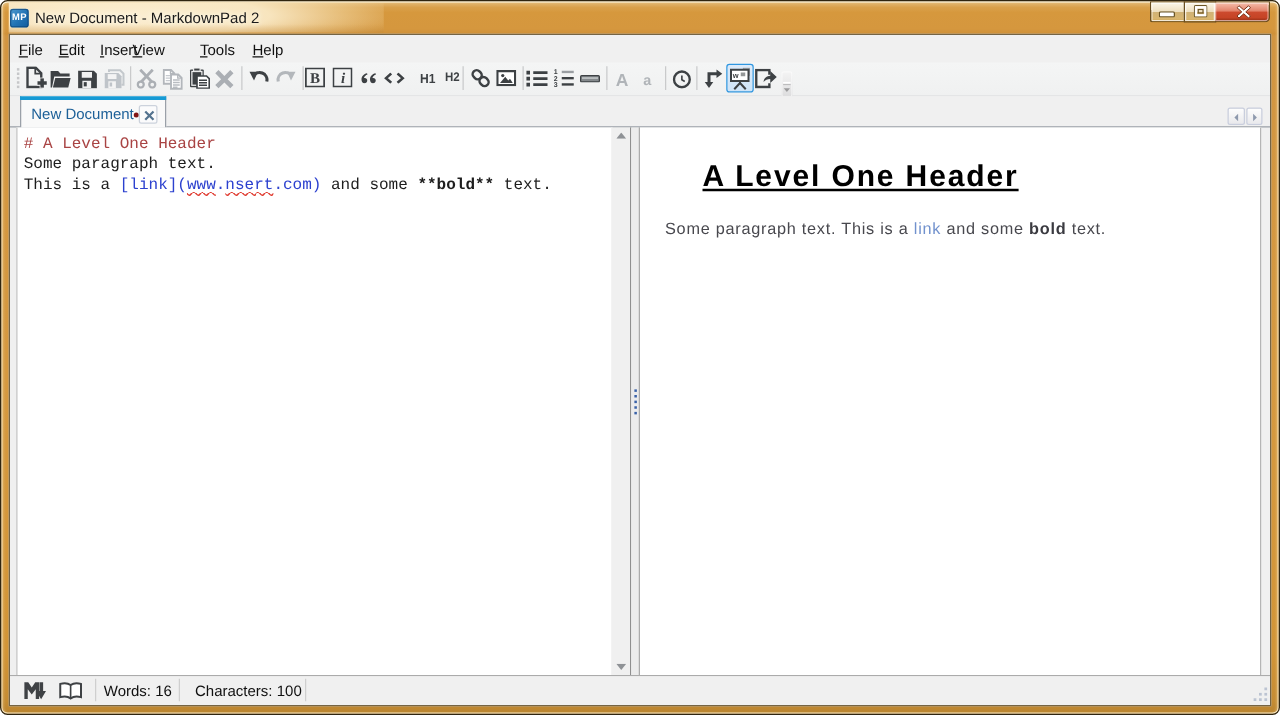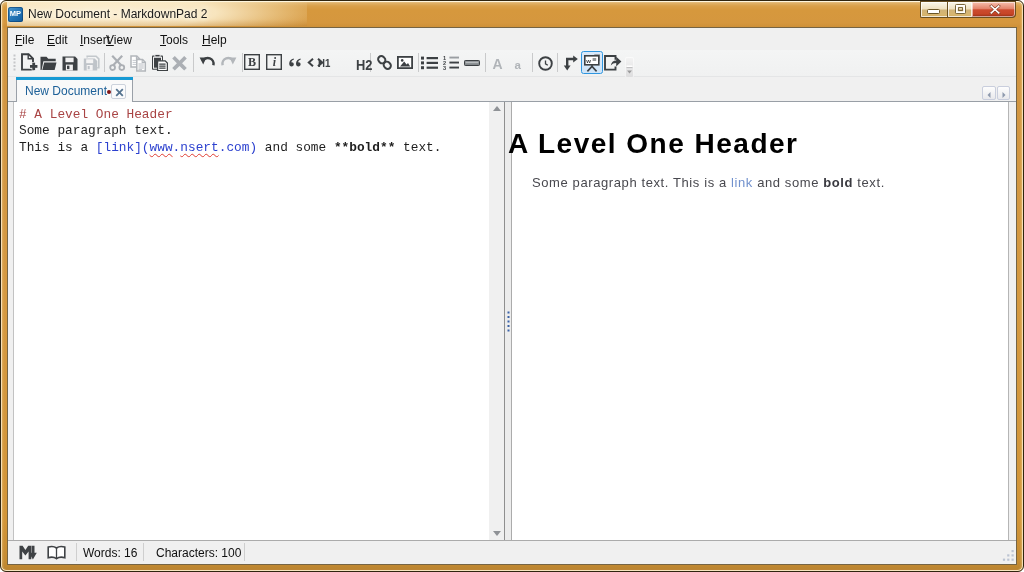--- a/index.html
+++ b/index.html
@@ -61,21 +61,21 @@
   #splg{left:505px;top:102px;width:6px;height:438px;background:#ececec;}
   #spl2{left:511px;top:102px;width:1px;height:438px;background:#ababab;}
   #pvwhite{left:512px;top:102px;width:497px;height:438px;background:#fff;border-right:1px solid #b5b5b5;box-sizing:border-box;}
   #botline{left:8px;top:540px;width:1008px;height:1px;background:#ababab;}
   
   #edtext{left:19px;top:107px;font-family:"Liberation Mono",monospace;font-size:12.8px;line-height:16.3px;white-space:pre;color:#1e1e1e;}
   .mdh{color:#a94444;}
   .mdl{color:#2c41cf;}
   .sp{text-decoration:underline;text-decoration-style:wavy;text-decoration-color:#e03c31;text-decoration-thickness:1px;text-underline-offset:2px;}
   
-  #pvh1{left:508px;top:128px;font-size:28px;font-weight:bold;color:#000;letter-spacing:1.5px;}
+  #pvh1{left:562px;top:128px;font-size:24px;font-weight:bold;color:#000;letter-spacing:1.5px;text-decoration:underline;}
   #pvp{left:532px;top:175px;font-size:13px;color:#48484e;letter-spacing:0.6px;}
   #pvp b{color:#3a3a40;}
   #pvp .lk{color:#7191cd;}
   
   #sbar{left:8px;top:541px;width:1008px;height:22px;background:#f0f0f0;}
   .ssep{top:543px;width:1px;height:18px;background:#cfcfcf;}
   .stxt{top:546px;font-size:12px;color:#101010;}
 </style>
 </head>
 <body>
@@ -213,22 +213,22 @@
 
     <svg class="abs" style="left:288px;top:58px" width="13" height="9" viewBox="0 0 13 9">
       <path fill="#3d4144" d="M5.6 0.5c-2.6.6-4.4 2.4-4.4 5.0 0 1.8.9 3 2.4 3 1.3 0 2.2-.9 2.2-2.2 0-1.2-.8-2-2-2-.2 0-.5 0-.6.1.3-1.3 1.3-2.3 2.8-2.8z"></path>
       <path fill="#3d4144" d="M12.4 0.5c-2.6.6-4.4 2.4-4.4 5.0 0 1.8.9 3 2.4 3 1.3 0 2.2-.9 2.2-2.2 0-1.2-.8-2-2-2-.2 0-.5 0-.6.1.3-1.3 1.3-2.3 2.8-2.8z"></path>
     </svg>
 
     <svg class="abs" style="left:307px;top:58px" width="17" height="9" viewBox="0 0 17 9">
       <path d="M6 0.8 L1.8 4.5 6 8.2 M11 0.8 L15.2 4.5 11 8.2" fill="none" stroke="#3d4144" stroke-width="2"></path>
     </svg>
 
-    <div class="abs" style="left:318px;top:56.5px;font-size:10.5px;font-weight:bold;color:#3d4144;transform:scaleX(.92);transform-origin:0 0;">H1</div>
-    <div class="abs" style="left:356px;top:56.5px;font-size:14px;font-weight:bold;color:#3d4144;transform:scaleX(.92);transform-origin:0 0;">H2</div>
+    <div class="abs" style="left:336px;top:56.5px;font-size:10.5px;font-weight:bold;color:#3d4144;transform:scaleX(.92);transform-origin:0 0;">H1</div>
+    <div class="abs" style="left:356px;top:56.5px;font-size:10px;font-weight:bold;color:#3d4144;transform:scaleX(.92);transform-origin:0 0;">H2</div>
 
     <svg class="abs" style="left:375.5px;top:54px" width="17" height="17" viewBox="0 0 17 17">
       <g transform="rotate(-45 8.5 8.5)" stroke="#3d4144" fill="none" stroke-width="2">
         <rect x="5.3" y="0.8" width="6.4" height="7.6" rx="3.2"></rect>
         <rect x="5.3" y="8.6" width="6.4" height="7.6" rx="3.2"></rect>
       </g>
     </svg>
 
     <svg class="abs" style="left:396.5px;top:56px" width="16" height="13" viewBox="0 0 16 13">
       <rect x="0.9" y="0.9" width="14.2" height="11.2" fill="#fff" stroke="#3d4144" stroke-width="1.8"></rect>

